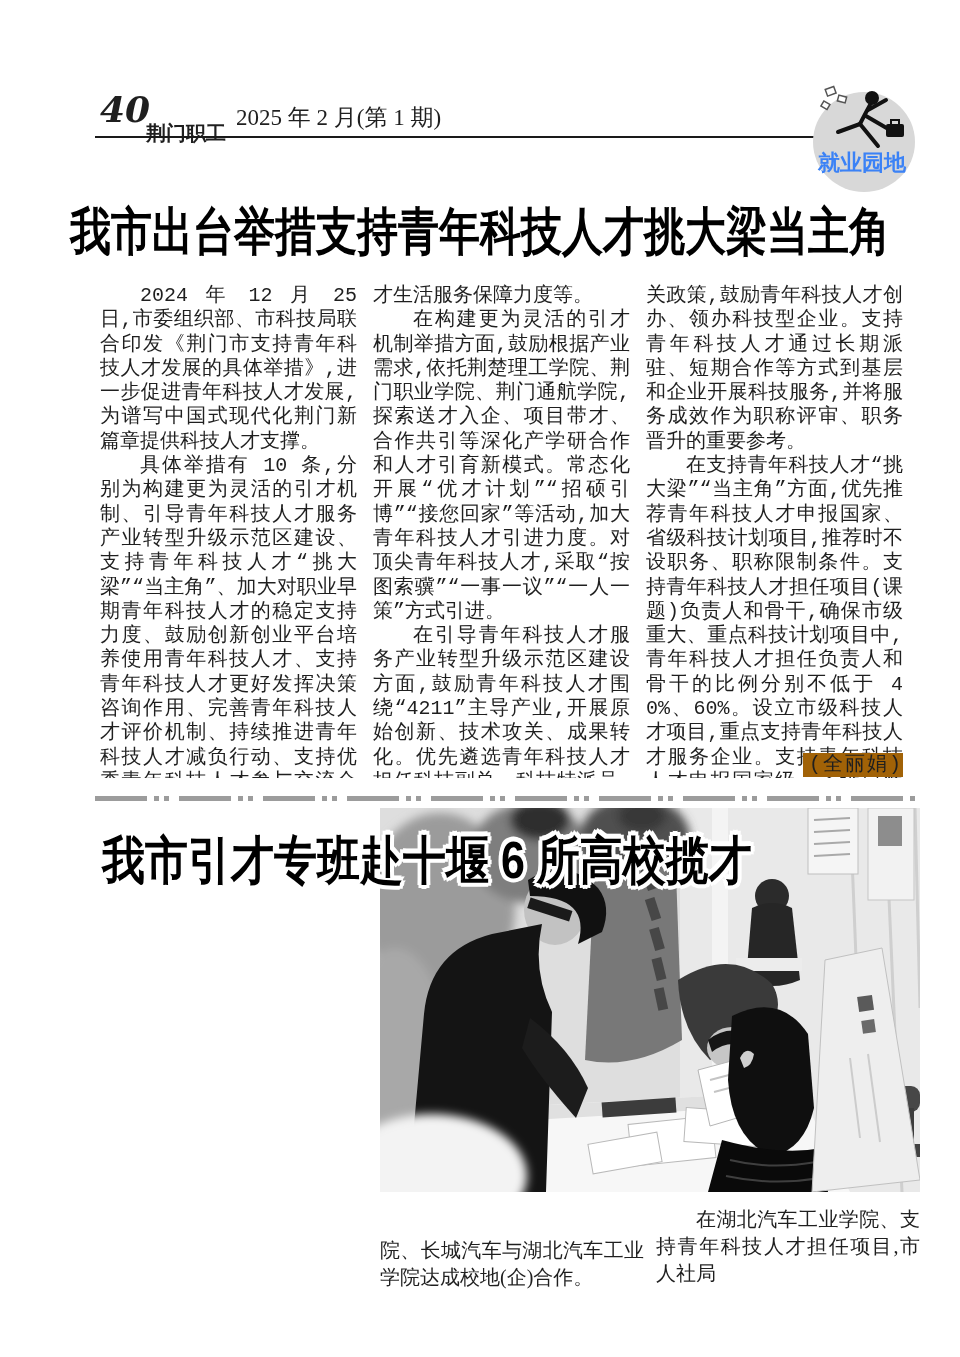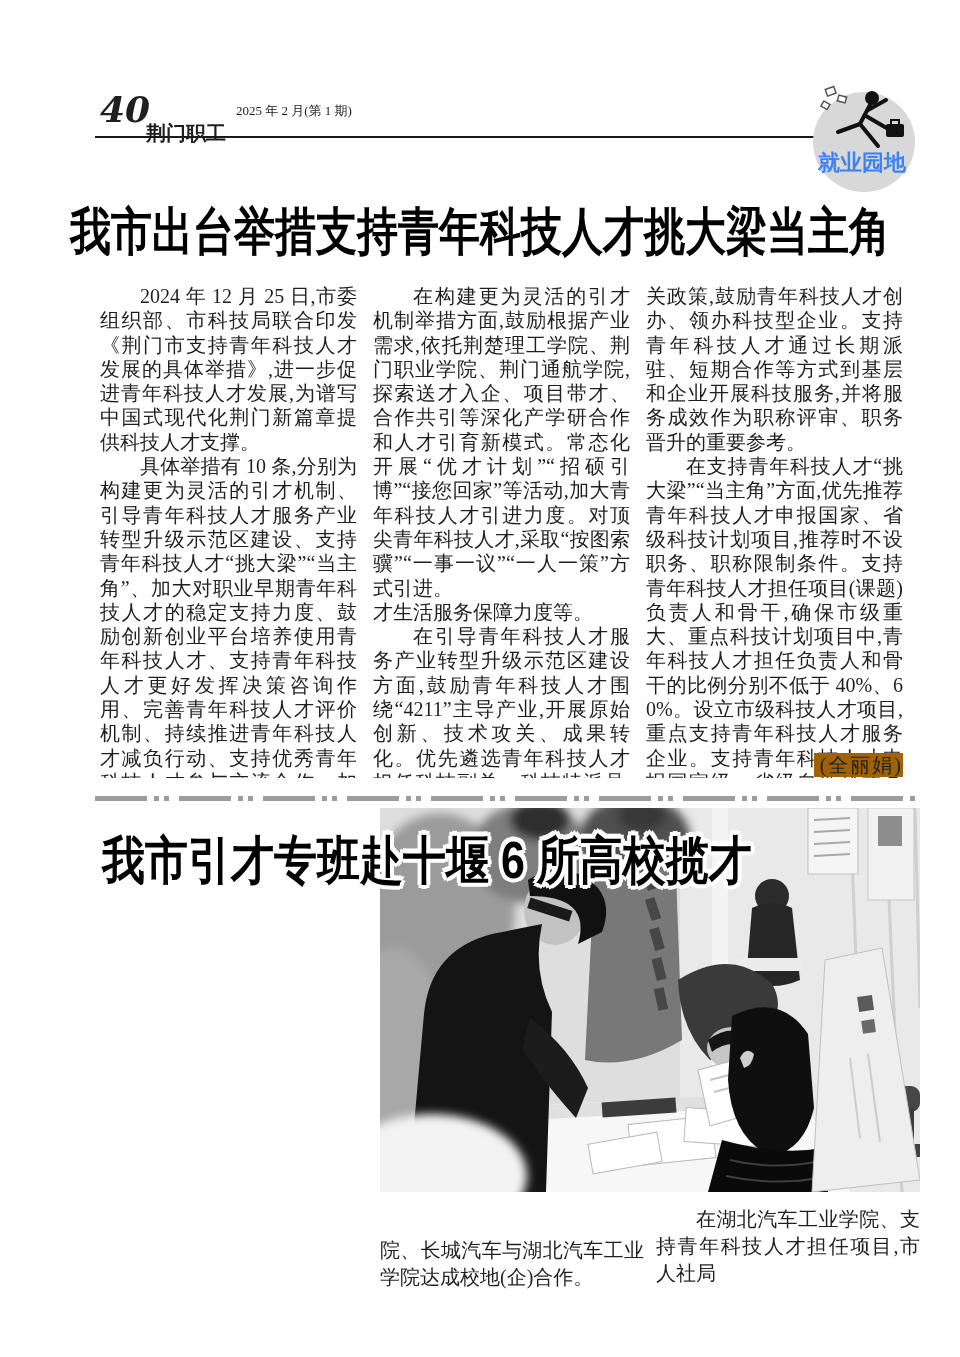--- a/index.html
+++ b/index.html
@@ -5,35 +5,35 @@
   html,body { margin:0; padding:0; background:#ffffff; }
   .page {
     position:relative; width:932px; height:1357px; background:#ffffff;
     font-family:"Liberation Serif","DejaVu Serif",serif; color:#1f1f1f; overflow:hidden;
   }
   
   .pagenum { position:absolute; left:100px; top:88px; font-size:36px; font-style:italic; font-weight:700;
              font-family:"DejaVu Serif",serif; }
   .pub     { position:absolute; left:146px; top:100px; font-size:20px; font-weight:700;
              font-family:"Liberation Sans","DejaVu Sans",sans-serif;margin-top:20px; }
-  .issue   { position:absolute; left:236px; top:102px; font-size:13px; }
+  .issue   { position:absolute; left:236px; top:102px; font-size:23px; }
   .hrule   { position:absolute; left:95px; top:136px; width:723px; height:2px; background:#1a1a1a; }
   .badge-circle { position:absolute; left:813px; top:92px; width:102px; height:100px; border-radius:50%;
                   background:#d8d8d8; }
   .badge-art { position:absolute; left:798px; top:80px; width:118px; height:78px; }
   .badge-label { position:absolute; left:806px; top:148px; width:112px; text-align:center;
                  font-size:22px; font-weight:700; font-family:"Liberation Sans","DejaVu Sans",sans-serif; color:#3b82f6; }
   
   .h1 { position:absolute; left:70px; top:198px; width:820px; margin:0; text-align:center;
         font-size:41px; font-weight:900; color:#000; letter-spacing:0px;
         font-family:"Liberation Sans","DejaVu Sans",sans-serif;
         transform:scaleY(1.25); transform-origin:center top; white-space:nowrap; }
   
   .cols { position:absolute; left:100px; top:284px; width:820px; height:494px;
-          display:flex; gap:16px; overflow:hidden; }
+          display:flex; gap:16px; overflow:hidden;font-family:Liberation Mono, monospace; }
   .col  { width:257px; position:relative; font-size:20px; line-height:24.3px; }
   .blk  { margin:0; text-align:justify; text-justify:inter-character; word-break:break-all; }
   .ind  { text-indent:2em; }
   .cont { text-indent:0; }
   .byline { position:absolute; right:0; bottom:1px; background:#a16207; padding-left:6px; letter-spacing:2px; }
   
   .divider { position:absolute; left:95px; top:796px; width:823px; height:5px;
              background:repeating-linear-gradient(90deg,
                #9c9c9c 0 52px, transparent 52px 59px,
                #9c9c9c 59px 64px, transparent 64px 69px,
@@ -84,22 +84,22 @@
   <div class="badge-label">就业园地</div>
 
   <h1 class="h1">我市出台举措支持青年科技人才挑大梁当主角</h1>
 
   <div class="cols">
     <div class="col">
       <p class="blk ind">2024 年 12 月 25 日,市委组织部、市科技局联合印发《荆门市支持青年科技人才发展的具体举措》,进一步促进青年科技人才发展,为谱写中国式现代化荆门新篇章提供科技人才支撑。</p>
       <p class="blk ind">具体举措有 10 条,分别为构建更为灵活的引才机制、引导青年科技人才服务产业转型升级示范区建设、支持青年科技人才“挑大梁”“当主角”、加大对职业早期青年科技人才的稳定支持力度、鼓励创新创业平台培养使用青年科技人才、支持青年科技人才更好发挥决策咨询作用、完善青年科技人才评价机制、持续推进青年科技人才减负行动、支持优秀青年科技人才参与交流合作、加大对青年科技人</p>
     </div>
     <div class="col">
+      <p class="blk cont">才生活服务保障力度等。</p>
       <p class="blk ind">在构建更为灵活的引才机制举措方面,鼓励根据产业需求,依托荆楚理工学院、荆门职业学院、荆门通航学院,探索送才入企、项目带才、合作共引等深化产学研合作和人才引育新模式。常态化开展“优才计划”“招硕引博”“接您回家”等活动,加大青年科技人才引进力度。对顶尖青年科技人才,采取“按图索骥”“一事一议”“一人一策”方式引进。</p>
-      <p class="blk cont">才生活服务保障力度等。</p>
       <p class="blk ind">在引导青年科技人才服务产业转型升级示范区建设方面,鼓励青年科技人才围绕“4211”主导产业,开展原始创新、技术攻关、成果转化。优先遴选青年科技人才担任科技副总、科技特派员,在基层一线建功立业。落实科研人员创新创业相</p>
     </div>
     <div class="col">
       <p class="blk cont">关政策,鼓励青年科技人才创办、领办科技型企业。支持青年科技人才通过长期派驻、短期合作等方式到基层和企业开展科技服务,并将服务成效作为职称评审、职务晋升的重要参考。</p>
       <p class="blk ind">在支持青年科技人才“挑大梁”“当主角”方面,优先推荐青年科技人才申报国家、省级科技计划项目,推荐时不设职务、职称限制条件。支持青年科技人才担任项目(课题)负责人和骨干,确保市级重大、重点科技计划项目中,青年科技人才担任负责人和骨干的比例分别不低于 40%、60%。设立市级科技人才项目,重点支持青年科技人才服务企业。支持青年科技人才申报国家级、省级自然科学基金资助项目。</p>
       <span class="byline">(全丽娟)</span>
     </div>
   </div>
 
   <div class="divider"></div>

